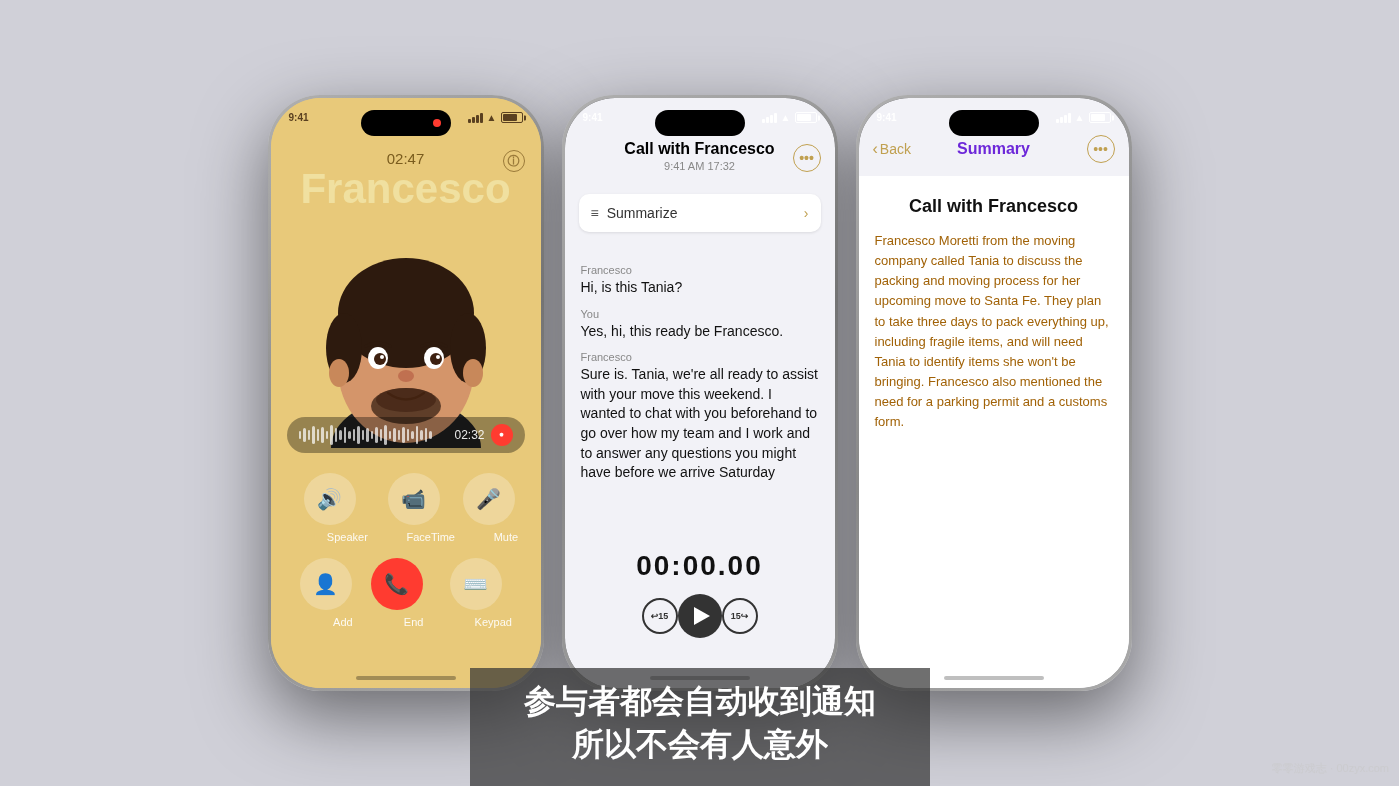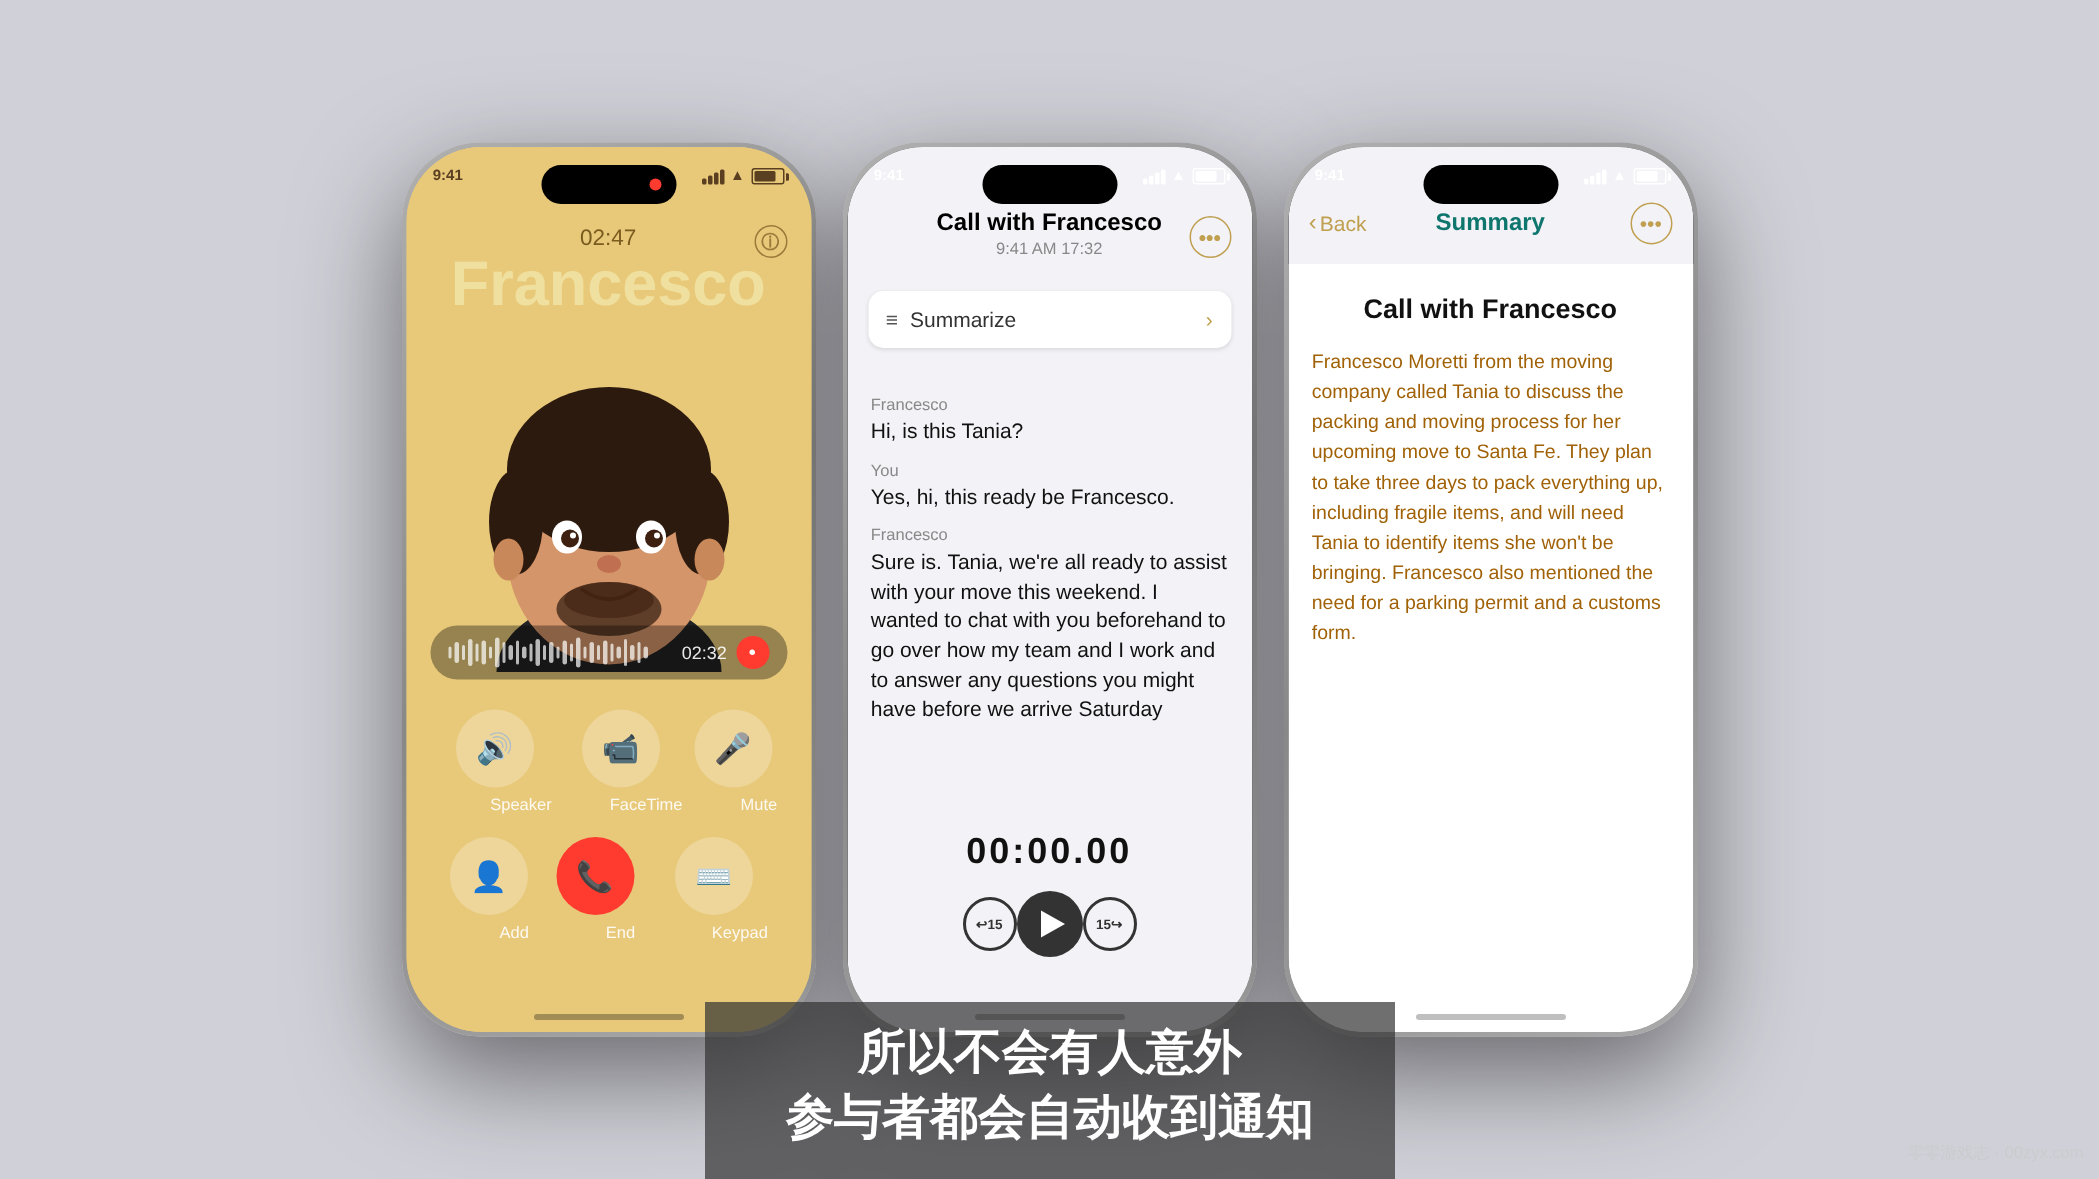--- a/index.html
+++ b/index.html
@@ -436,21 +436,21 @@
       bottom: 50px;
       left: 0;
       right: 0;
       display: flex;
       flex-direction: column;
       align-items: center;
       gap: 12px;
     }
 
     .playback-time {
-      font-size: 24px;
+      font-size: 28px;
       font-weight: 700;
       color: #111;
       letter-spacing: 2px;
     }
 
     .playback-controls {
       display: flex;
       align-items: center;
     }
 
@@ -523,21 +523,21 @@
       font-size: 14px;
     }
 
     .back-chevron {
       font-size: 16px;
     }
 
     .summary-title-nav {
       font-size: 16px;
       font-weight: 700;
-      color: #0f766e;
+      color: #6d28d9;
     }
 
     .more-btn-summary {
       position: absolute;
       right: 14px;
       width: 28px;
       height: 28px;
       border: 1.5px solid #c0a050;
       border-radius: 50%;
       display: flex;
@@ -850,17 +850,17 @@
           <div class="summary-text">Francesco Moretti from the moving company called Tania to discuss the packing and moving process for her upcoming move to Santa Fe. They plan to take three days to pack everything up, including fragile items, and will need Tania to identify items she won't be bringing. Francesco also mentioned the need for a parking permit and a customs form.</div>
         </div>
 
         <div class="home-indicator" style="background: rgba(0,0,0,0.25);"></div>
       </div>
     </div>
   </div>
 </div>
 
 <div class="subtitle-overlay">
+  <div class="subtitle-text">参与者都会自动收到通知</div>
   <div class="subtitle-text">所以不会有人意外</div>
-  <div class="subtitle-text">参与者都会自动收到通知</div>
 </div>
 
 <div class="watermark" style="color: rgba(200,200,200,0.6); font-size: 11px;">零零游戏志 · 00zyx.com</div>
 
 </body></html>

